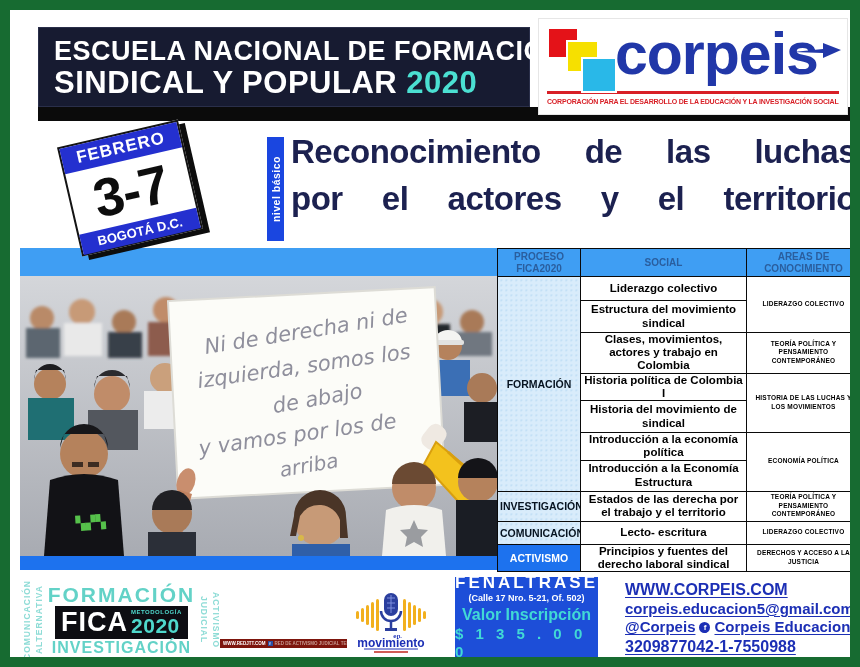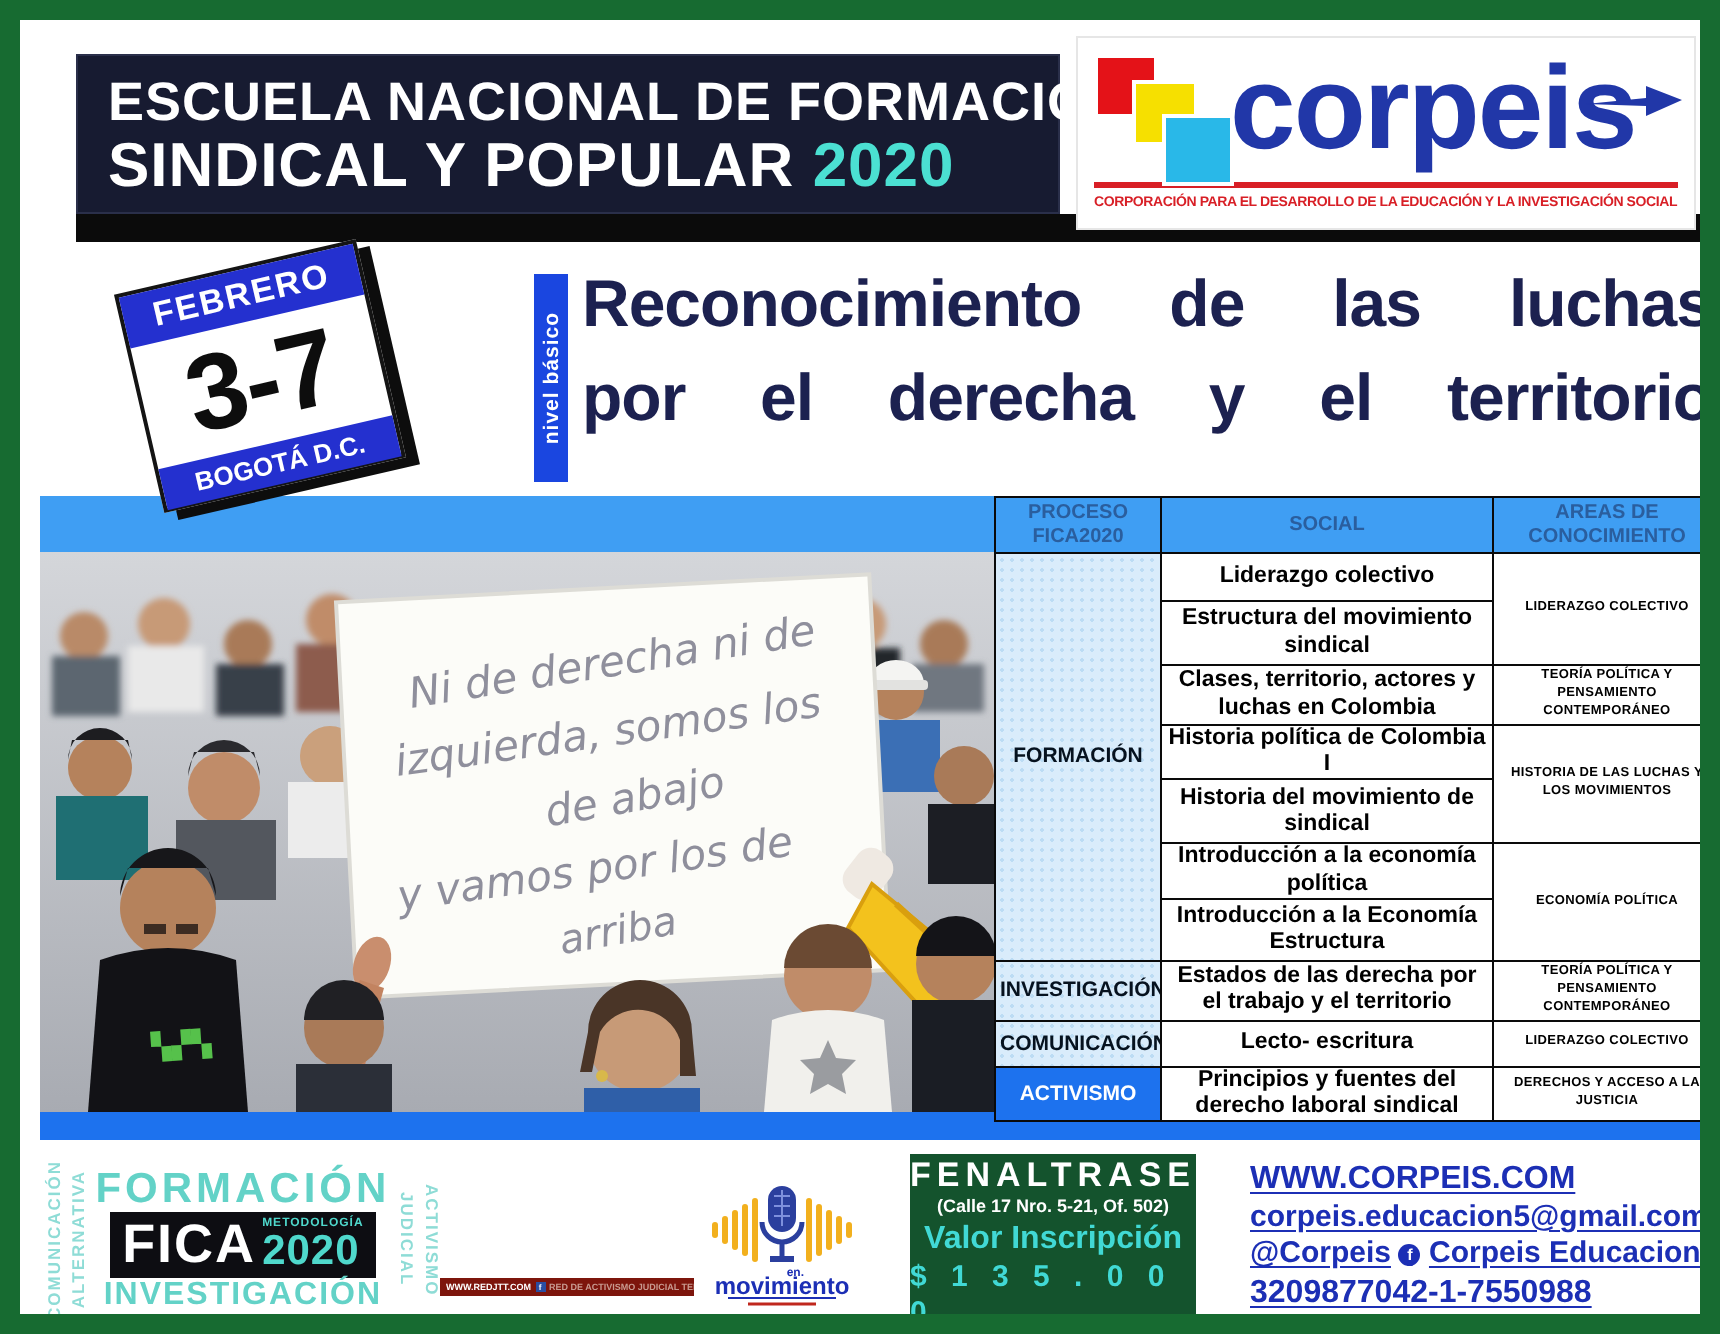--- a/index.html
+++ b/index.html
@@ -77,22 +77,22 @@
   .red-lines{position:absolute;right:5px;top:8px;text-align:center;font-size:9px;font-weight:800;
              color:#151515;line-height:1.3;}
   .red-strip{position:absolute;left:210px;top:629px;width:127px;height:9px;background:#7d150c;
              display:flex;align-items:center;gap:2px;padding:0 3px;box-sizing:border-box;
              white-space:nowrap;overflow:hidden;}
   .red-strip .u1{color:#fff;font-size:4.5px;font-weight:700;}
   .red-strip .fb{width:5px;height:5px;background:#2a4da0;color:#fff;font-size:4px;font-weight:700;
                  display:flex;align-items:center;justify-content:center;flex:0 0 auto;}
   .red-strip .u2{color:#c89a90;font-size:4.5px;font-weight:700;}
   .mov-logo{position:absolute;left:344px;top:577px;}
-  .fenal{position:absolute;left:445px;top:567px;width:143px;height:80px;background:#14532d;
-         display:flex;flex-direction:column;align-items:center;justify-content:space-between;line-height:1.25;}
+  .fenal{position:absolute;left:445px;top:567px;width:143px;height:80px;background:#1d4ed8;
+         display:flex;flex-direction:column;align-items:center;justify-content:center;line-height:1.25;}
   .fenal-name{color:#fff;font-size:17px;font-weight:800;letter-spacing:3px;}
   .fenal-addr{color:#fff;font-size:9px;font-weight:700;}
   .fenal-label{color:#41d9d5;font-size:16px;font-weight:800;}
   .fenal-price{color:#41d9d5;font-size:15px;font-weight:800;letter-spacing:4px;}
   .contact{position:absolute;left:615px;top:570px;width:238px;color:#1c2fb5;font-weight:800;line-height:1.24;}
   .contact a,.contact .cline{color:#1c2fb5;text-decoration:underline;text-underline-offset:2px;display:block;}
   .c-web{font-size:16px;}
   .c-mail{font-size:15px;}
   .c-social{font-size:15px;display:flex;align-items:center;gap:4px;text-decoration:underline;text-underline-offset:2px;}
   .c-fbicon{width:11px;height:11px;border-radius:50%;background:#1c2fb5;color:#fff;font-size:8px;
@@ -131,21 +131,21 @@
     <div class="stamp-days">3-7</div>
     <div class="stamp-band stamp-city">BOGOTÁ D.C.</div>
   </div>
 
   <div class="level-strip">
     <span>nivel básico</span>
   </div>
 
   <div class="main-title">
     <div class="title-line">Reconocimiento de las luchas</div>
-    <div class="title-line">por el derecha y el territorio</div>
+    <div class="title-line">por el actores y el territorio</div>
   </div>
 
   <div class="head-strip"></div>
 
   <div class="photo">
     <svg width="477" height="280" viewBox="0 0 477 280">
       <defs>
         <filter id="blur1">
             <feGaussianBlur stdDeviation="1.6"></feGaussianBlur>
           </filter>
@@ -279,21 +279,21 @@
     </tr>
     <tr class="r1">
       <td class="proc" rowspan="7">FORMACIÓN</td>
       <td class="tema">Liderazgo colectivo</td>
       <td class="area" rowspan="2">LIDERAZGO COLECTIVO</td>
     </tr>
     <tr class="r2">
       <td class="tema">Estructura del movimiento sindical</td>
     </tr>
     <tr class="r3">
-      <td class="tema">Clases, territorio, actores y luchas en Colombia</td>
+      <td class="tema">Clases, movimientos, actores y trabajo en Colombia</td>
       <td class="area">TEORÍA POLÍTICA Y PENSAMIENTO CONTEMPORÁNEO</td>
     </tr>
     <tr class="r4">
       <td class="tema">Historia política de Colombia I</td>
       <td class="area" rowspan="2">HISTORIA DE LAS LUCHAS Y LOS MOVIMIENTOS</td>
     </tr>
     <tr class="r5">
       <td class="tema">Historia del movimiento de sindical</td>
     </tr>
     <tr class="r6">

